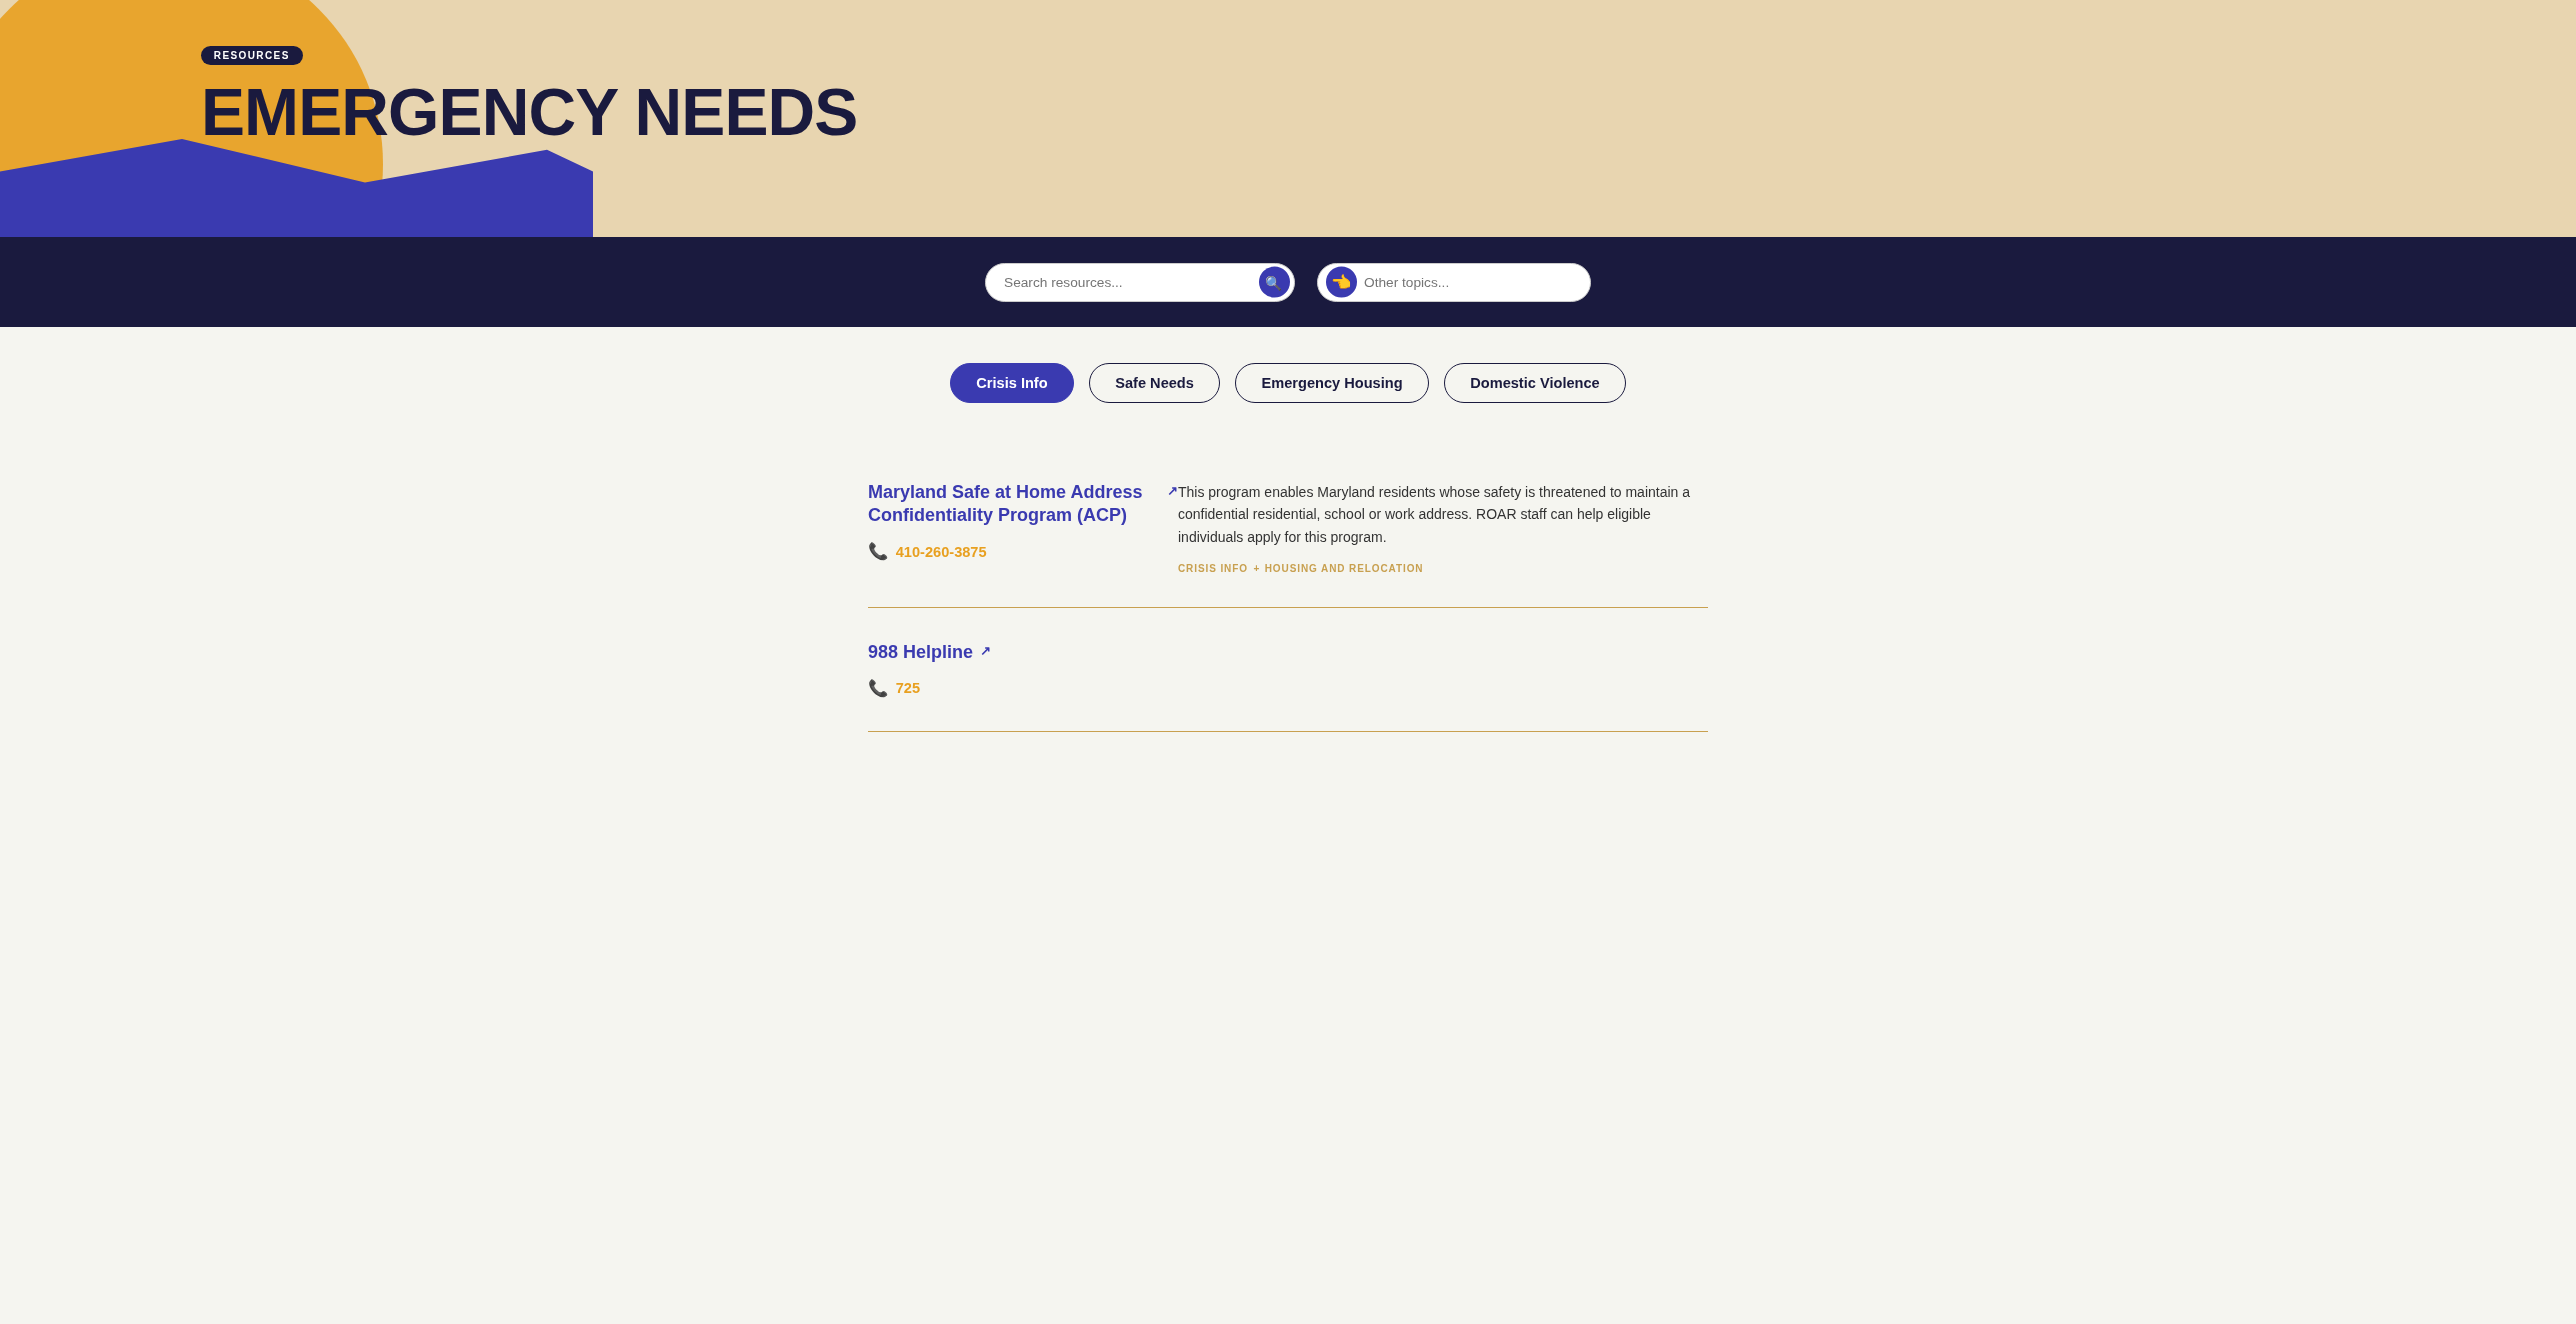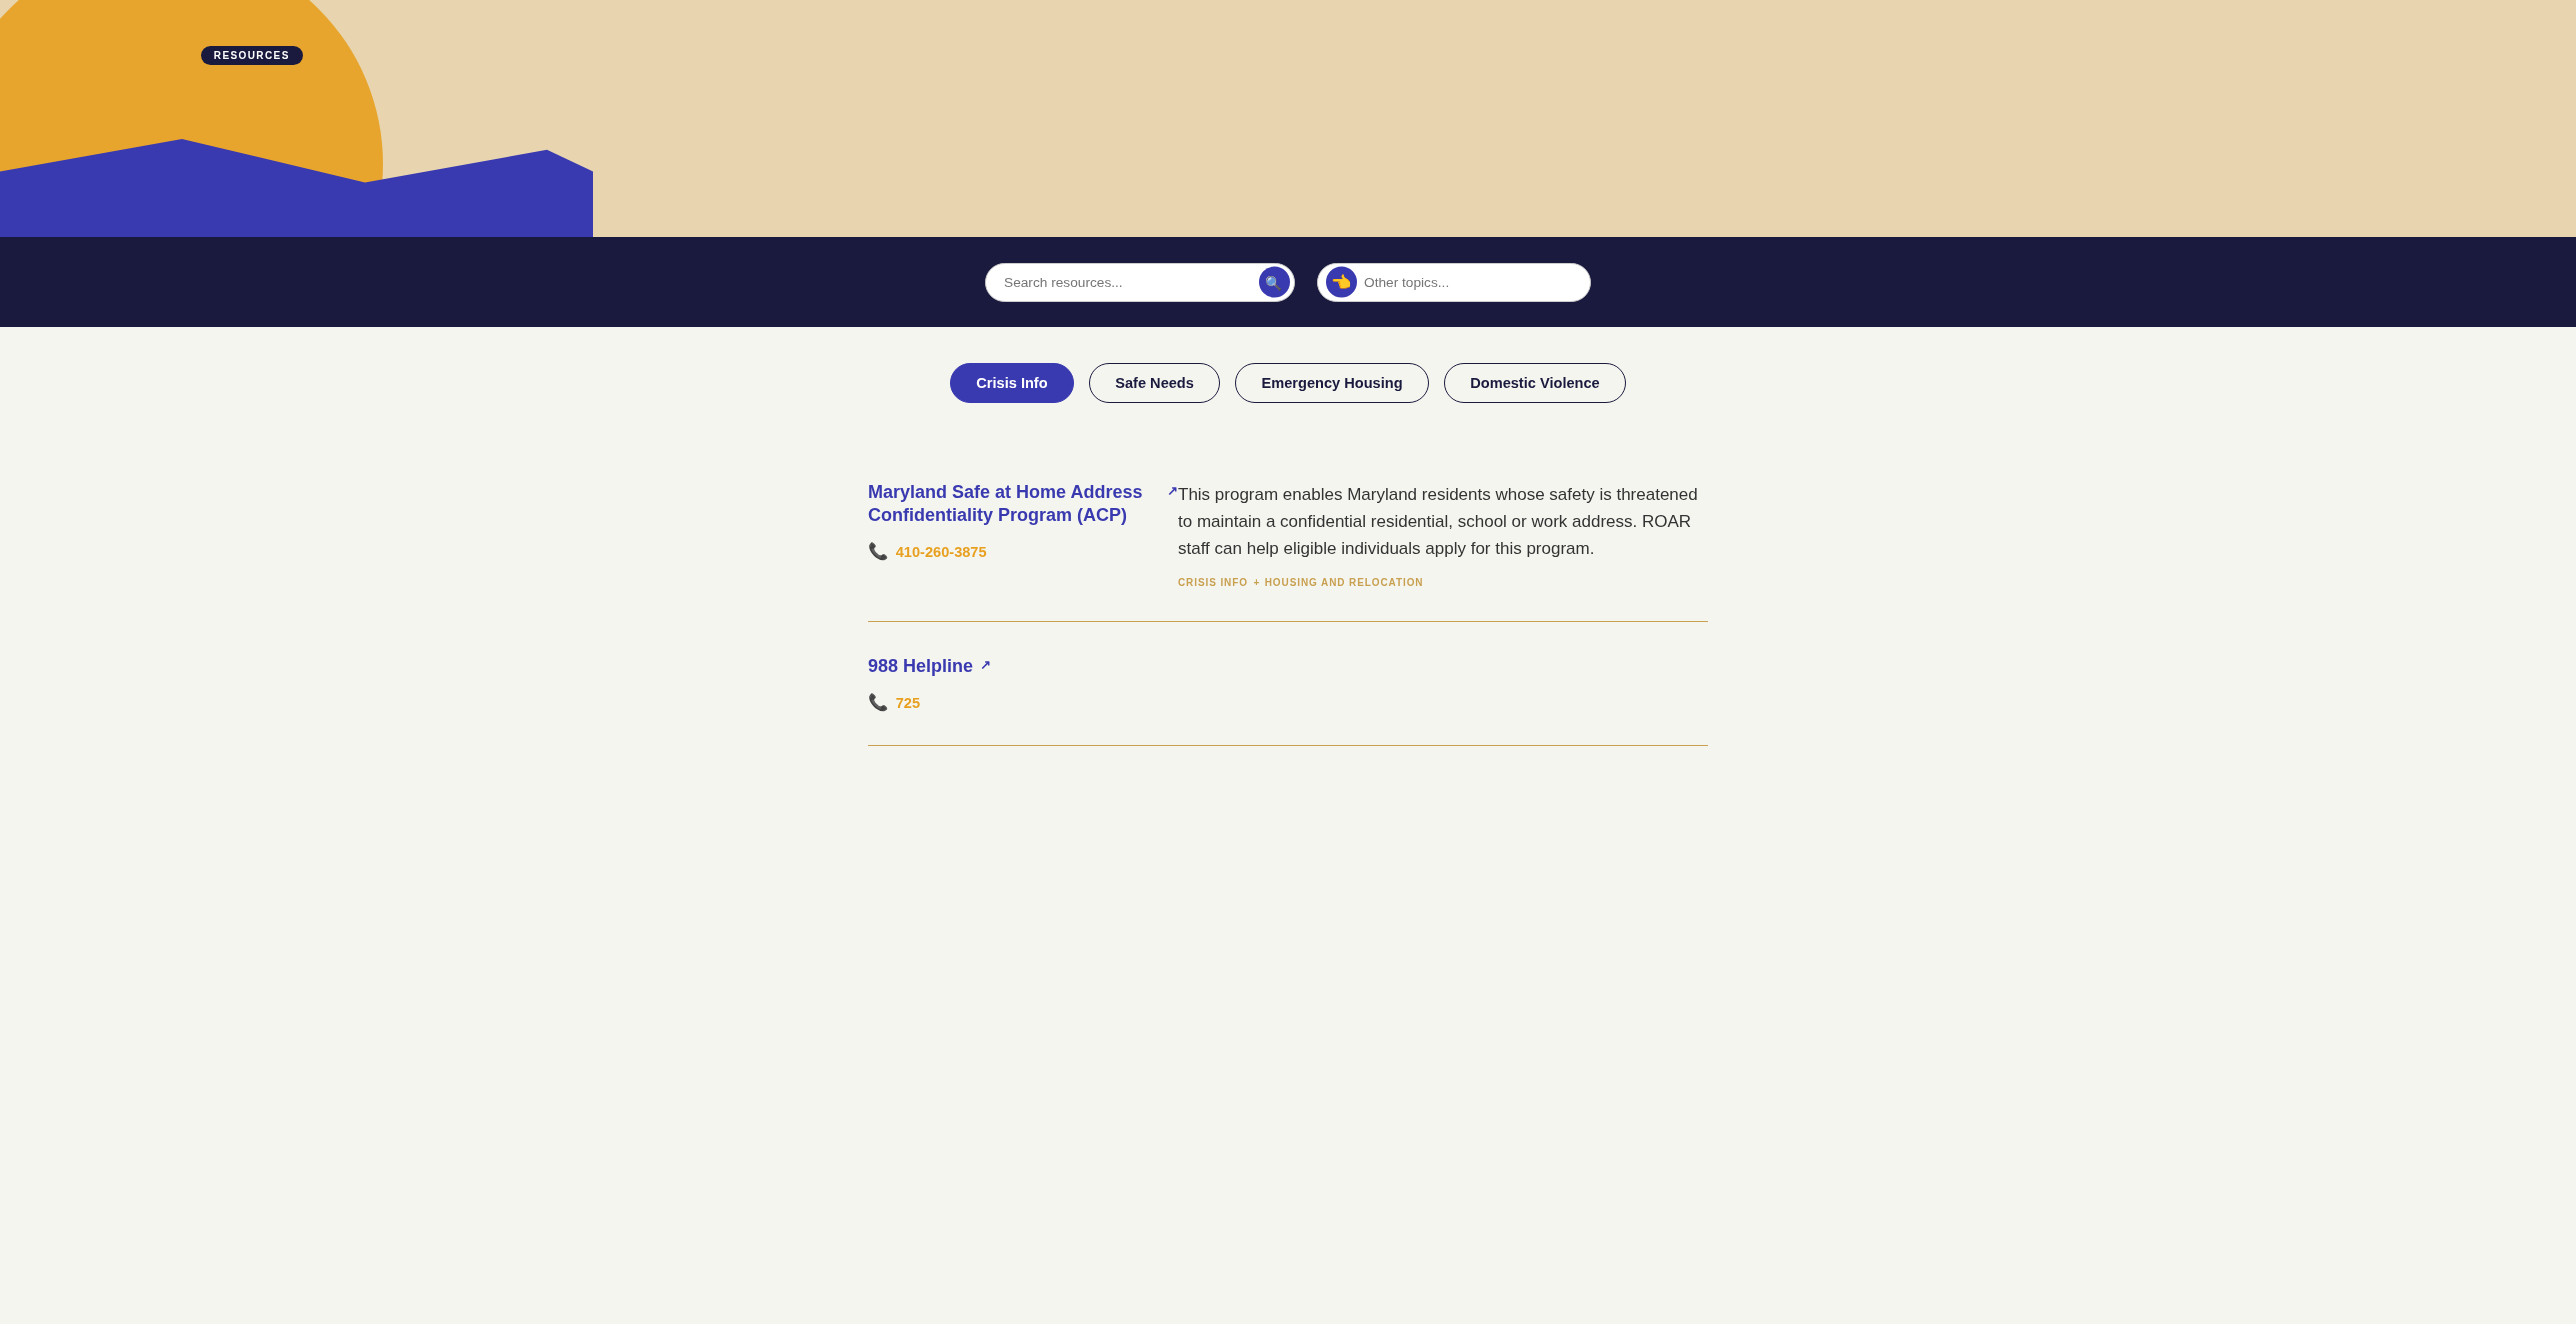--- a/index.html
+++ b/index.html
@@ -242,21 +242,21 @@
       font-size: 14.6px;
       font-weight: 600;
     }
 
     .phone-icon {
       font-size: 16.4px;
       color: #E8A020;
     }
 
     .resource-description {
-      font-size: 17px;
+      font-size: 14px;
       color: #333;
       line-height: 1.6;
       margin-bottom: 14.6px;
     }
 
     .resource-tags {
       display: flex;
       gap: 0;
       align-items: center;
     }
@@ -279,20 +279,21 @@
 </head>
 <body>
 
 <section class="hero">
   <div class="hero-shapes">
     <div class="shape-orange-circle"></div>
     <div class="shape-blue-wave"></div>
   </div>
   <div class="hero-text-area">
     <div class="resources-badge">RESOURCES</div>
+    <h1 class="hero-title">EMERGENCY NEEDS</h1>
   </div>
 </section>
 
 <section class="search-section">
   <div class="search-input-wrapper">
     <input type="text" class="search-input" placeholder="Search resources..." style="">
     <button class="search-icon-btn">
       <span>🔍</span>
     </button>
   </div>

